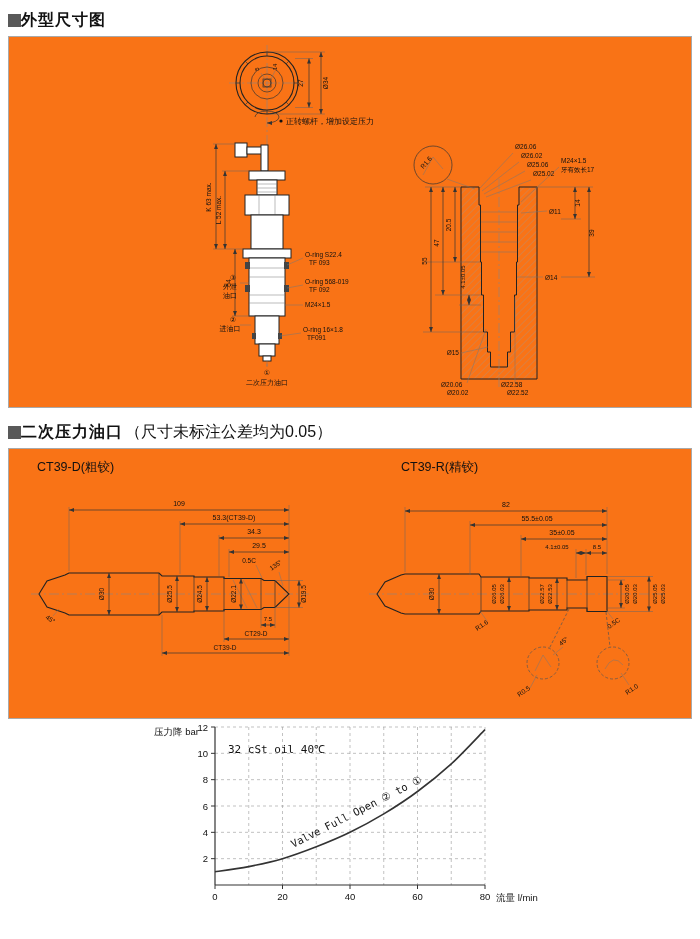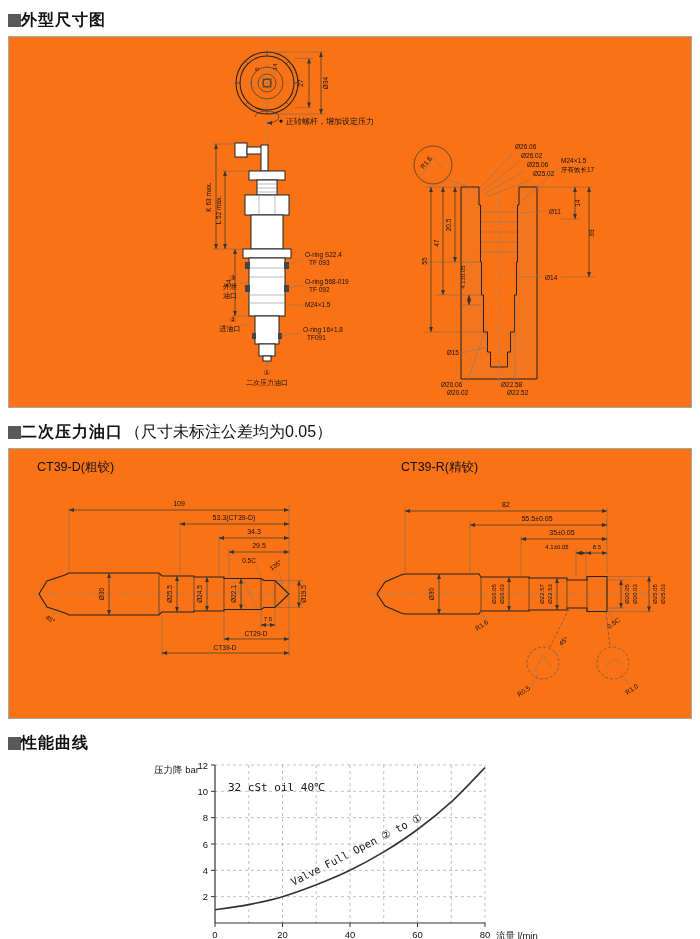--- a/index.html
+++ b/index.html
@@ -343,24 +343,20 @@
       <line class="thin2" x1="521" y1="239" x2="528" y2="226"></line>
       <line class="dash" x1="597" y1="163" x2="601" y2="198"></line>
       <circle class="dash" cx="604" cy="214" r="16"></circle>
       <path class="thin2" d="M596,220 Q604,204 614,216"></path>
       <text class="t65" x="624" y="242" text-anchor="middle" transform="rotate(-35 624 242)">R1.0</text>
       <line class="thin2" x1="620" y1="236" x2="612" y2="224"></line>
     </g>
   </svg>
   </div>
 
-  <div class="sec-head mt">
-    <span class="sq"></span>
-    <h2>性能曲线</h2>
-  </div>
 
   <div class="chart-wrap">
     <svg id="curve-plot" viewBox="0 0 560 190" width="560" height="190">
       <g id="plot-layer">
           <line x1="108.75" y1="6" x2="108.75" y2="164" stroke="#999" stroke-width="0.6" stroke-dasharray="3 3"></line>
           <line x1="142.5" y1="6" x2="142.5" y2="164" stroke="#999" stroke-width="0.6" stroke-dasharray="3 3"></line>
           <line x1="176.25" y1="6" x2="176.25" y2="164" stroke="#999" stroke-width="0.6" stroke-dasharray="3 3"></line>
           <line x1="210" y1="6" x2="210" y2="164" stroke="#999" stroke-width="0.6" stroke-dasharray="3 3"></line>
           <line x1="243.75" y1="6" x2="243.75" y2="164" stroke="#999" stroke-width="0.6" stroke-dasharray="3 3"></line>
           <line x1="277.5" y1="6" x2="277.5" y2="164" stroke="#999" stroke-width="0.6" stroke-dasharray="3 3"></line>

